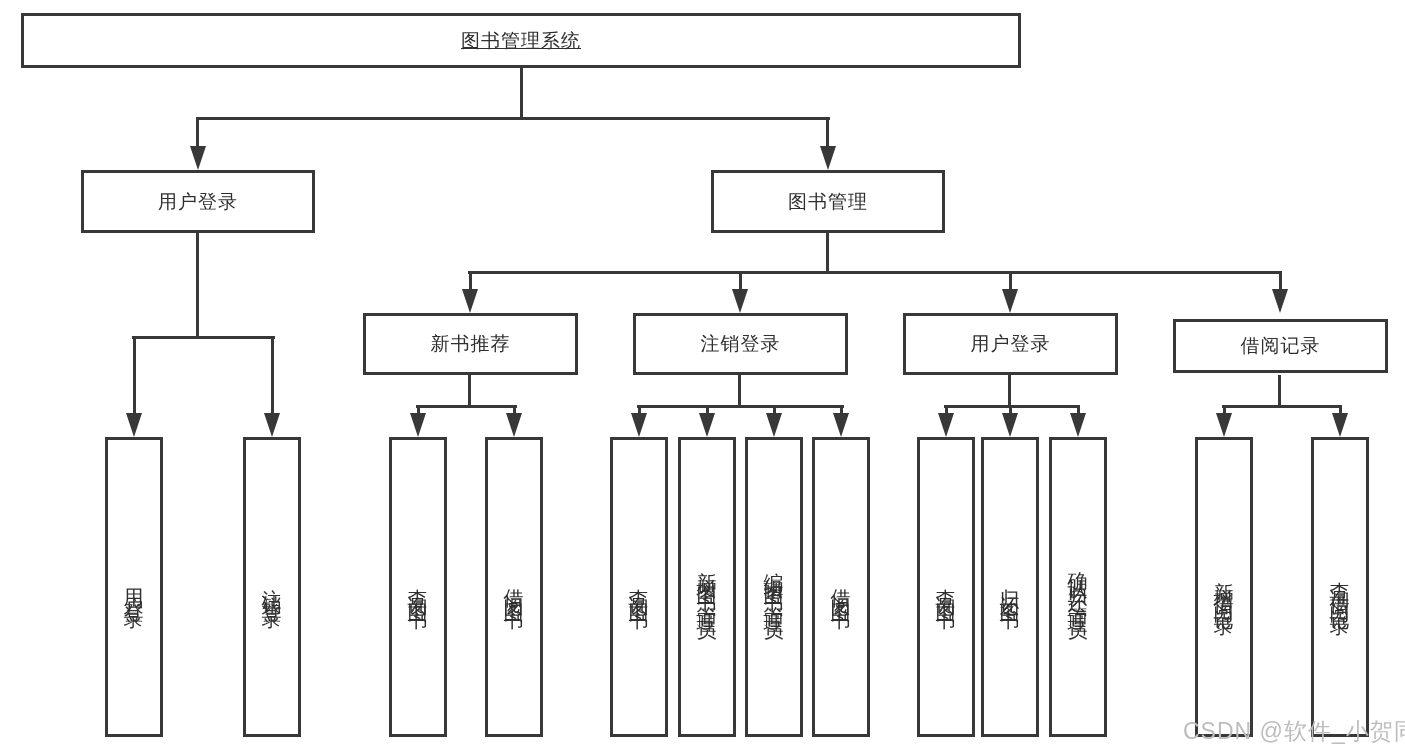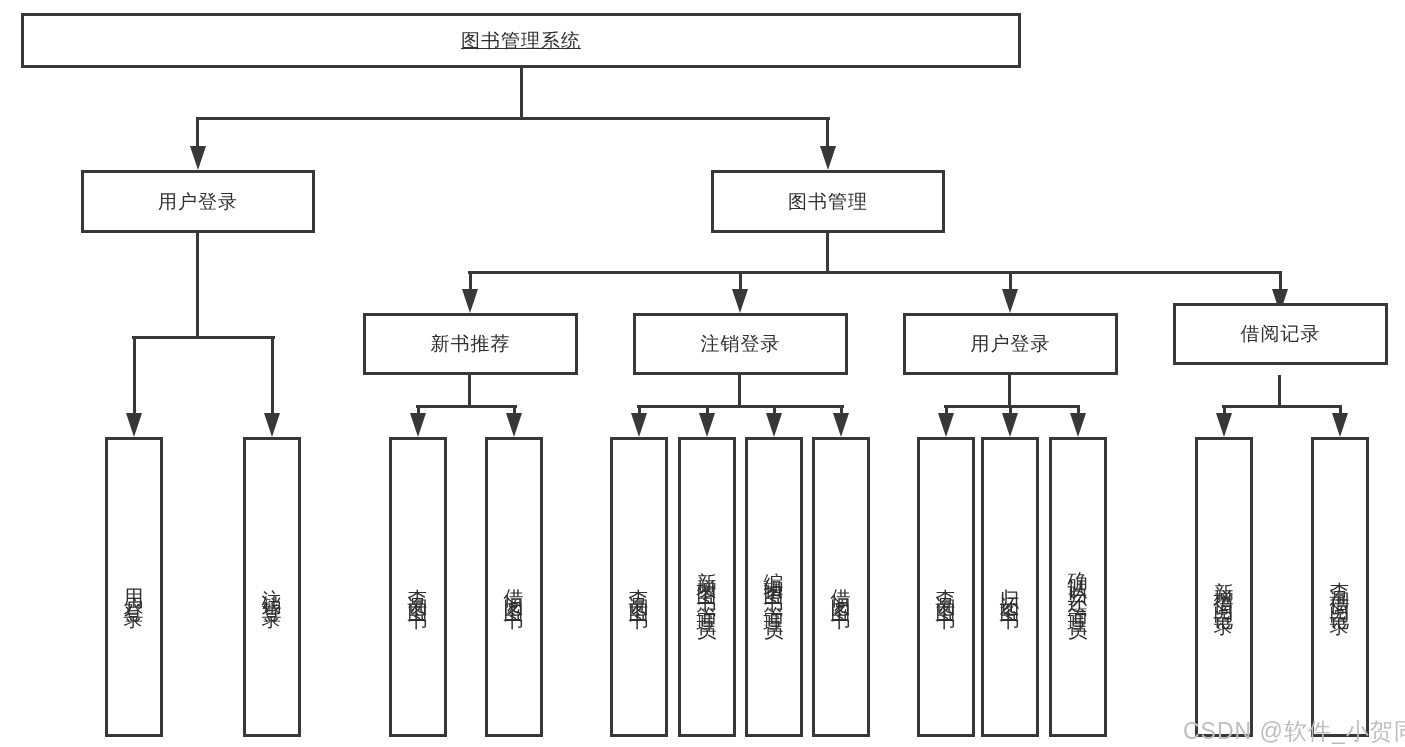--- a/index.html
+++ b/index.html
@@ -72,21 +72,21 @@
 
   <div class="box" style="left:363px; top:313px; width:215px; height:62px;">
     <span>新书推荐</span>
   </div>
   <div class="box" style="left:633px; top:313px; width:215px; height:62px;">
     <span>注销登录</span>
   </div>
   <div class="box" style="left:903px; top:313px; width:215px; height:62px;">
     <span>用户登录</span>
   </div>
-  <div class="box" style="left:1173px; top:303px; width:215px; height:62px;text-align:center;">
+  <div class="box" style="left:1173px; top:319px; width:215px; height:54px;text-align:center;">
     <span>借阅记录</span>
   </div>
 
   <div class="line" style="left:468px; top:375px; width:3px; height:33px;"></div>
   <div class="line" style="left:416px; top:405px; width:101px; height:3px;"></div>
   <div class="line" style="left:417px; top:405px; width:3px; height:14px;"></div>
   <div class="arrowhead" style="left:410px; top:413px;"></div>
   <div class="line" style="left:513px; top:405px; width:3px; height:14px;"></div>
   <div class="arrowhead" style="left:506px; top:413px;"></div>
 

